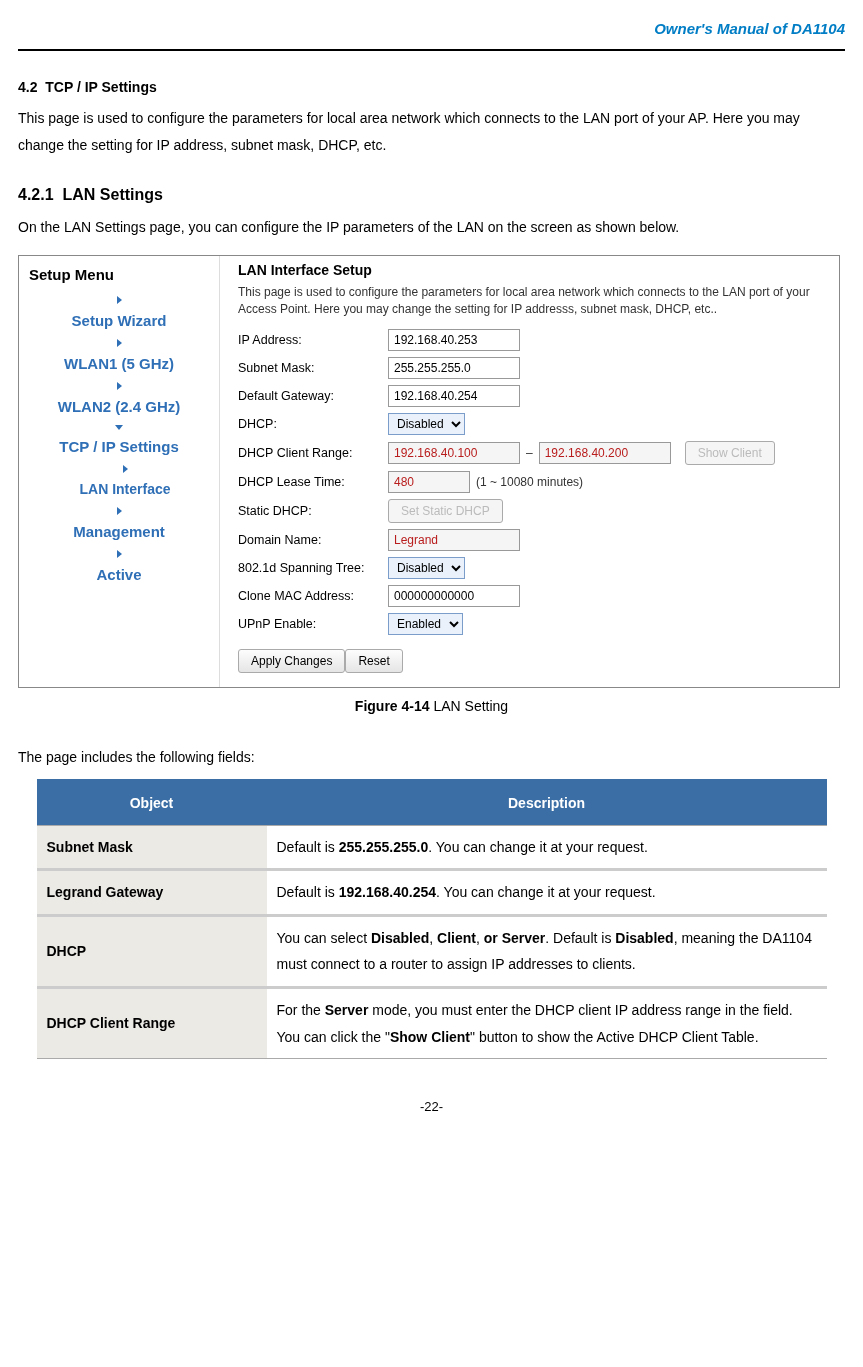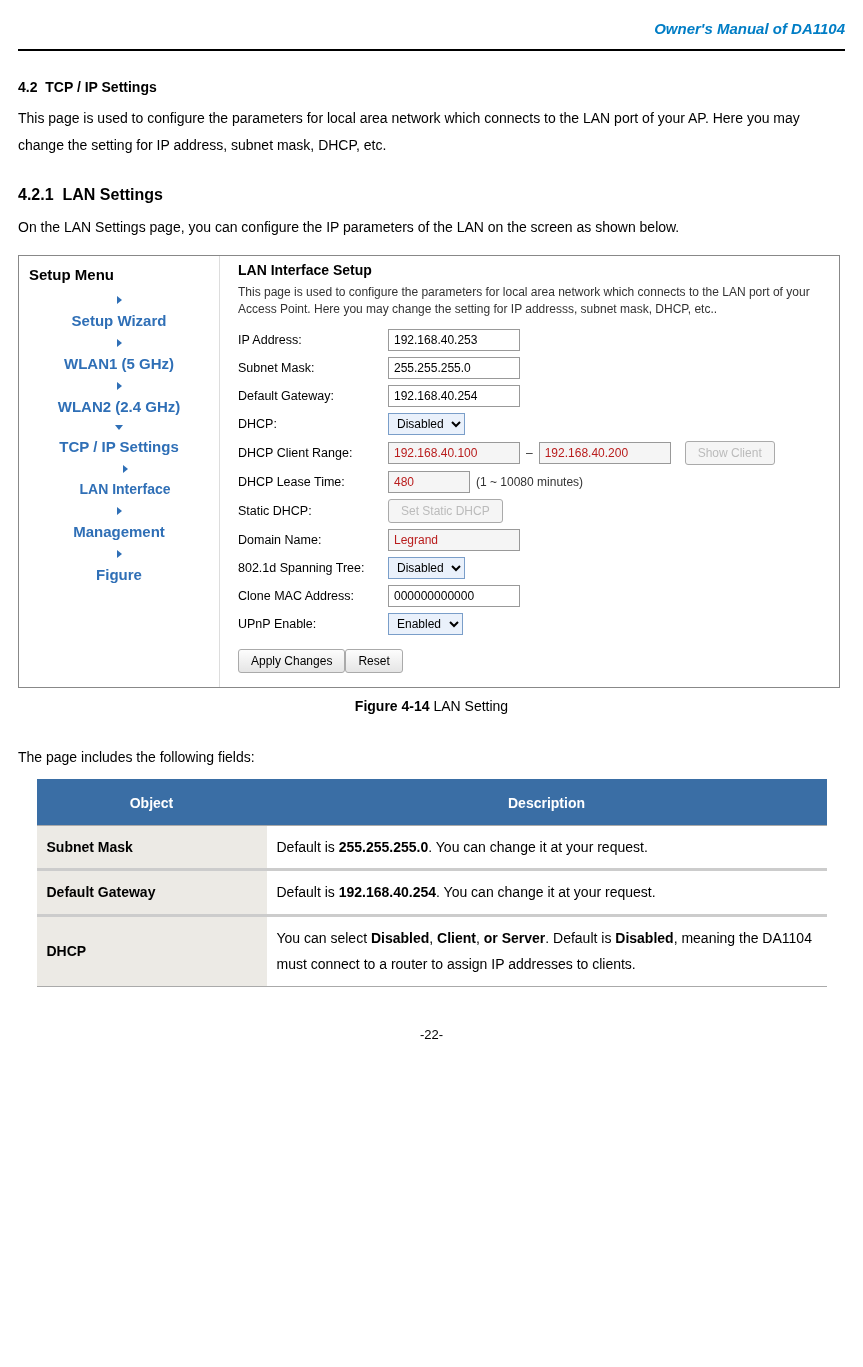--- a/index.html
+++ b/index.html
@@ -222,21 +222,21 @@
     <div class="menu-item sub">
         <span class="caret"></span>
         <span>LAN Interface</span>
       </div>
     <div class="menu-item">
         <span class="caret"></span>
         <span>Management</span>
       </div>
     <div class="menu-item">
         <span class="caret"></span>
-        <span>Figure</span>
+        <span>Active</span>
       </div>
   </div>
   <div class="lan-panel">
     <div class="lan-title">LAN Interface Setup</div>
     <div class="lan-desc">This page is used to configure the parameters for local area network which connects to the LAN port of your Access Point. Here you may change the setting for IP addresss, subnet mask, DHCP, etc..</div>
 
     <div class="form-row">
       <span class="label">IP Address:</span>
       <input type="text" value="192.168.40.253" style="">
     </div>
@@ -305,23 +305,27 @@
       <th>Object</th>
       <th>Description</th>
     </tr>
   </thead>
   <tbody id="fields-body">
       <tr>
         <td class="obj">Subnet Mask</td>
         <td class="desc">Default is <strong>255.255.255.0</strong>. You can change it at your request.</td>
       </tr>
       <tr>
-        <td class="obj">Default Gateway</td>
+        <td class="obj">Legrand Gateway</td>
         <td class="desc">Default is <strong>192.168.40.254</strong>. You can change it at your request.</td>
       </tr>
       <tr>
         <td class="obj">DHCP</td>
         <td class="desc">You can select <strong>Disabled</strong>, <strong>Client</strong>, <strong>or Server</strong>. Default is <strong>Disabled</strong>, meaning the DA1104 must connect to a router to assign IP addresses to clients.</td>
       </tr>
+      <tr>
+        <td class="obj">DHCP Client Range</td>
+        <td class="desc">For the <strong>Server</strong> mode, you must enter the DHCP client IP address range in the field. You can click the "<strong>Show Client</strong>" button to show the Active DHCP Client Table.</td>
+      </tr>
     </tbody>
 </table>
 
 <div class="page-num">-22-</div>
 
 </body></html>

